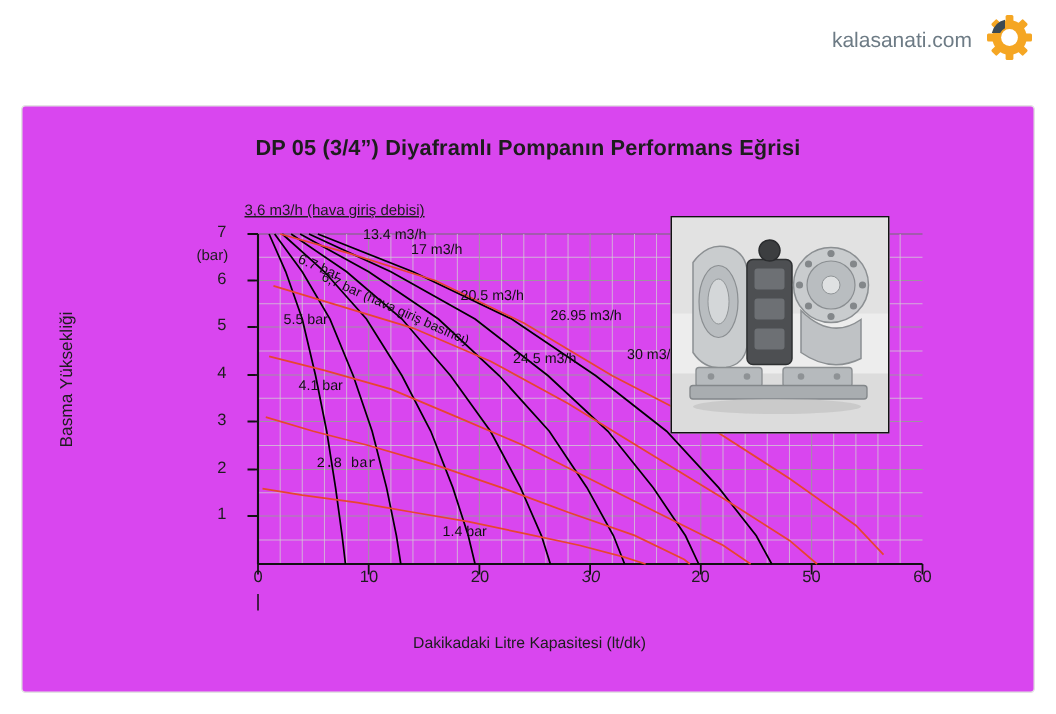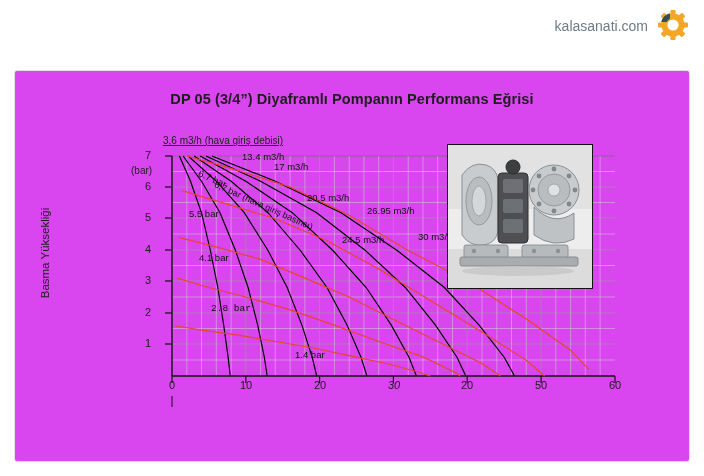--- a/index.html
+++ b/index.html
@@ -181,20 +181,21 @@
 
   <div id="chart-title">DP 05 (3/4”) Diyaframlı Pompanın Performans Eğrisi</div>
 
   <div id="plot">
 
     <div id="inlet-note">3,6 m3/h (hava giriş debisi)</div>
 
     <div class="axis-unit" style="left:116px; top:66px;margin-top:28px;">(bar)</div>
 
     <div id="ylabel">Basma Yüksekliği</div>
+    <div id="xlabel">Dakikadaki Litre Kapasitesi (lt/dk)</div>
 
     <div class="tick-label-y" style="left:120px; top:78px;">7</div>
     <div class="tick-label-y" style="left:120px; top:109px;">6</div>
     <div class="tick-label-y" style="left:120px; top:140px;">5</div>
     <div class="tick-label-y" style="left:120px; top:172px;">4</div>
     <div class="tick-label-y" style="left:120px; top:203px;">3</div>
     <div class="tick-label-y" style="left:120px; top:235px;">2</div>
     <div class="tick-label-y" style="left:120px; top:266px;">1</div>
 
     <div class="tick-label-x" style="left:142px; top:308px;">0</div>

